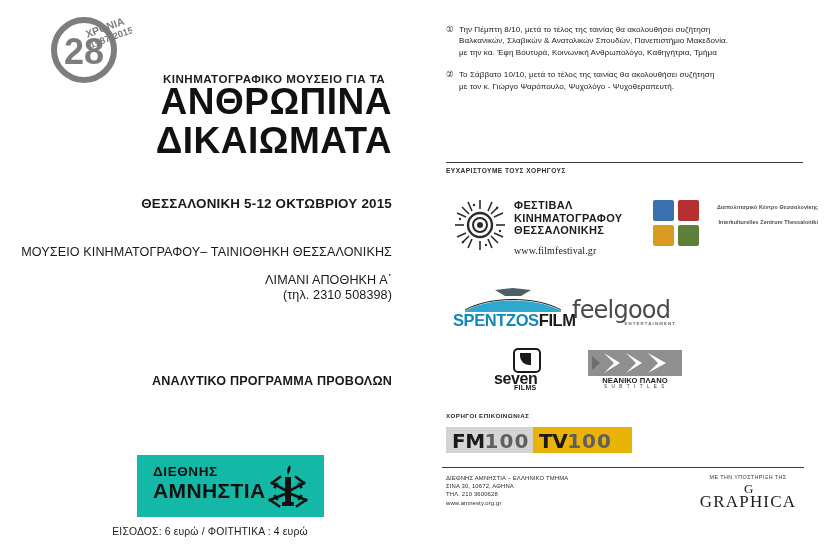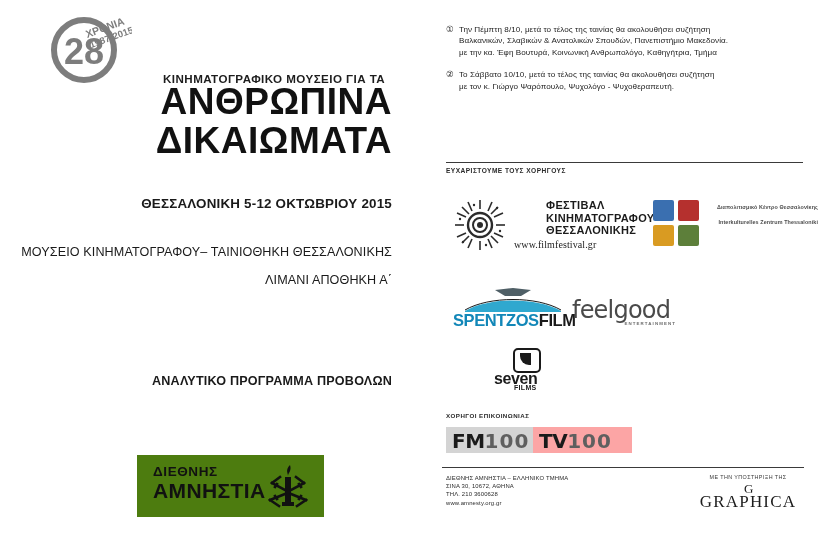--- a/index.html
+++ b/index.html
@@ -48,21 +48,21 @@
   .venue .v4{display:block;}
 
   .program-line{
     position:absolute;right:28px;top:354px;width:392px;
     text-align:right;font-size:12.6px;font-weight:700;letter-spacing:.2px;margin-top:20px;
   }
 
   
   .amnesty-box{
     position:absolute;left:137px;top:455px;width:187px;height:62px;
-    background:#4d7c0f;
+    background:#14b8a6;
   }
   .amnesty-text{
     position:absolute;left:16px;top:9px;color:#111;
   }
   .amnesty-text .a1{
     display:block;font-size:13.5px;font-weight:700;letter-spacing:.6px;line-height:15px;
   }
   .amnesty-text .a2{
     display:block;font-size:21px;font-weight:700;letter-spacing:.4px;line-height:23px;
   }
@@ -93,24 +93,24 @@
   .sponsors-label{
     position:absolute;left:26px;top:167px;
     font-size:6.6px;font-weight:600;letter-spacing:.45px;color:#2b2b2b;
   }
 
   
   .logo-festival{position:absolute;left:32px;top:193px;width:176px;height:62px;}
   .ff-sun{position:absolute;left:0;top:4px;width:56px;height:56px;}
   .ff-words{position:absolute;left:62px;top:6px;}
   .ff-words b{
-    display:block;font-size:11px;font-weight:700;letter-spacing:.35px;line-height:12.6px;color:#1b1b1b;margin-left:32px;
+    display:block;font-size:11px;font-weight:700;letter-spacing:.35px;line-height:12.6px;color:#1b1b1b;
   }
   .ff-url{
-    display:block;margin-top:2px;font-family:"Liberation Serif",serif;
+    display:block;margin-top:8px;font-family:"Liberation Serif",serif;
     font-size:10px;letter-spacing:.1px;color:#222;
   }
 
   .logo-ikt{position:absolute;left:233px;top:200px;width:165px;height:52px;}
   .ikt-grid{position:absolute;left:0;top:0;width:47px;height:47px;}
   .ikt-cell{position:absolute;width:21px;height:21px;border-radius:2px;}
   .ikt-text{position:absolute;left:57px;top:4px;width:108px;text-align:right;}
   .ikt-text .t1{display:block;font-size:5.4px;line-height:7px;font-weight:700;color:#4b4b4b;letter-spacing:.1px;}
   .ikt-text .t2{display:block;font-size:5.4px;line-height:7px;font-weight:700;color:#4b4b4b;letter-spacing:.1px;}
   .ikt-text .gap{display:block;height:8px;}
@@ -146,21 +146,21 @@
   .logo-neaniko{position:absolute;left:168px;top:350px;width:94px;height:38px;}
   .nk-box{position:absolute;left:0;top:0;width:94px;height:26px;background:#8f8f8f;overflow:hidden;}
   .nk-word{position:absolute;left:0;top:26px;width:94px;text-align:center;font-size:7.6px;font-weight:700;letter-spacing:.1px;color:#1a1a1a;}
   .nk-sub{position:absolute;left:0;top:34px;width:94px;text-align:center;font-size:4.6px;letter-spacing:1.6px;color:#3a3a3a;}
 
   .media-label{
     position:absolute;left:26px;top:412px;
     font-size:6.2px;font-weight:600;letter-spacing:.45px;color:#2b2b2b;
   }
   .logo-fm{position:absolute;left:26px;top:427px;width:99px;height:26px;background:#d4d4d4;}
-  .logo-tv{position:absolute;left:113px;top:427px;width:99px;height:26px;background:#fca5a5;}
+  .logo-tv{position:absolute;left:113px;top:427px;width:99px;height:26px;background:#eab308;}
   .radio-word{
     position:absolute;left:6px;top:2px;font-size:20px;font-weight:700;
     letter-spacing:-.5px;color:#1a1a1a;font-family:"DejaVu Sans",sans-serif;
   }
   .radio-word .num{color:#5f5f5f;letter-spacing:1px;}
 
   .footer-left{position:absolute;left:26px;top:474px;width:210px;}
   .footer-left span{
     display:block;font-size:5.9px;line-height:8.2px;letter-spacing:.15px;color:#2a2a2a;
   }
@@ -198,20 +198,21 @@
       <span class="l1">ΑΝΘΡΩΠΙΝΑ</span>
       <span class="l2">ΔΙΚΑΙΩΜΑΤΑ</span>
     </div>
 
     <div class="city-date">ΘΕΣΣΑΛΟΝΙΚΗ 5-12 ΟΚΤΩΒΡΙΟΥ 2015</div>
 
     <div class="venue">
       <span class="v1">ΜΟΥΣΕΙΟ ΚΙΝΗΜΑΤΟΓΡΑΦΟΥ–</span>
       <span class="v2">ΤΑΙΝΙΟΘΗΚΗ ΘΕΣΣΑΛΟΝΙΚΗΣ</span>
       <span class="v3">ΛΙΜΑΝΙ ΑΠΟΘΗΚΗ Α΄</span>
+      <span class="v4">(τηλ. 2310 508398)</span>
     </div>
 
     <div class="program-line">ΑΝΑΛΥΤΙΚΟ ΠΡΟΓΡΑΜΜΑ ΠΡΟΒΟΛΩΝ</div>
 
     <div class="amnesty-box">
       <div class="amnesty-text">
         <span class="a1">ΔΙΕΘΝΗΣ</span>
         <span class="a2">ΑΜΝΗΣΤΙΑ</span>
       </div>
       <svg class="amnesty-candle" viewBox="0 0 44 46">
@@ -228,20 +229,21 @@
             <path d="M40 37 L31 43"></path>
           <path d="M9 24 L11 21"></path>
             <path d="M35 24 L33 21"></path>
           <path d="M9 33 L11 36"></path>
             <path d="M35 33 L33 36"></path>
         </g>
         <rect x="16" y="39" width="12" height="4" fill="#111"></rect>
       </svg>
     </div>
 
+    <div class="entry-fee">ΕΙΣΟΔΟΣ: 6 ευρώ / ΦΟΙΤΗΤΙΚΑ : 4 ευρώ</div>
   </div>
 
   <div class="right-col">
 
     <div class="notes">
       <div class="note">
         <span class="marker">①</span>
         <span class="ntext">
           <span>Την Πέμπτη 8/10, μετά το τέλος της ταινίας θα ακολουθήσει συζήτηση</span>
           <span>Βαλκανικών, Σλαβικών &amp; Ανατολικών Σπουδών, Πανεπιστήμιο Μακεδονία.</span>
@@ -330,20 +332,32 @@
     </div>
 
     <div class="logo-seven">
       <div class="sv-mark">
           <div class="leaf"></div>
         </div>
       <span class="sv-word">seven</span>
       <span class="sv-sub">FILMS</span>
     </div>
 
+    <div class="logo-neaniko">
+      <div class="nk-box">
+        <svg viewBox="0 0 94 26" width="94" height="26">
+          <path d="M16 3 L32 13 L16 23 L26 13 Z" fill="#ffffff"></path>
+          <path d="M38 3 L54 13 L38 23 L48 13 Z" fill="#ffffff"></path>
+          <path d="M60 3 L78 13 L60 23 L70 13 Z" fill="#ffffff"></path>
+          <path d="M4 6 L12 13 L4 20 Z" fill="#6e6e6e"></path>
+        </svg>
+      </div>
+      <span class="nk-word">ΝΕΑΝΙΚΟ ΠΛΑΝΟ</span>
+      <span class="nk-sub">S U B T I T L E S</span>
+    </div>
 
     <div class="media-label">ΧΟΡΗΓΟΙ ΕΠΙΚΟΙΝΩΝΙΑΣ</div>
     <div class="logo-fm">
       <span class="radio-word"><span>FM</span><span class="num">100</span></span>
     </div>
     <div class="logo-tv">
       <span class="radio-word"><span>TV</span><span class="num">100</span></span>
     </div>
 
     <div class="rule" id="rule-bottom"></div>

